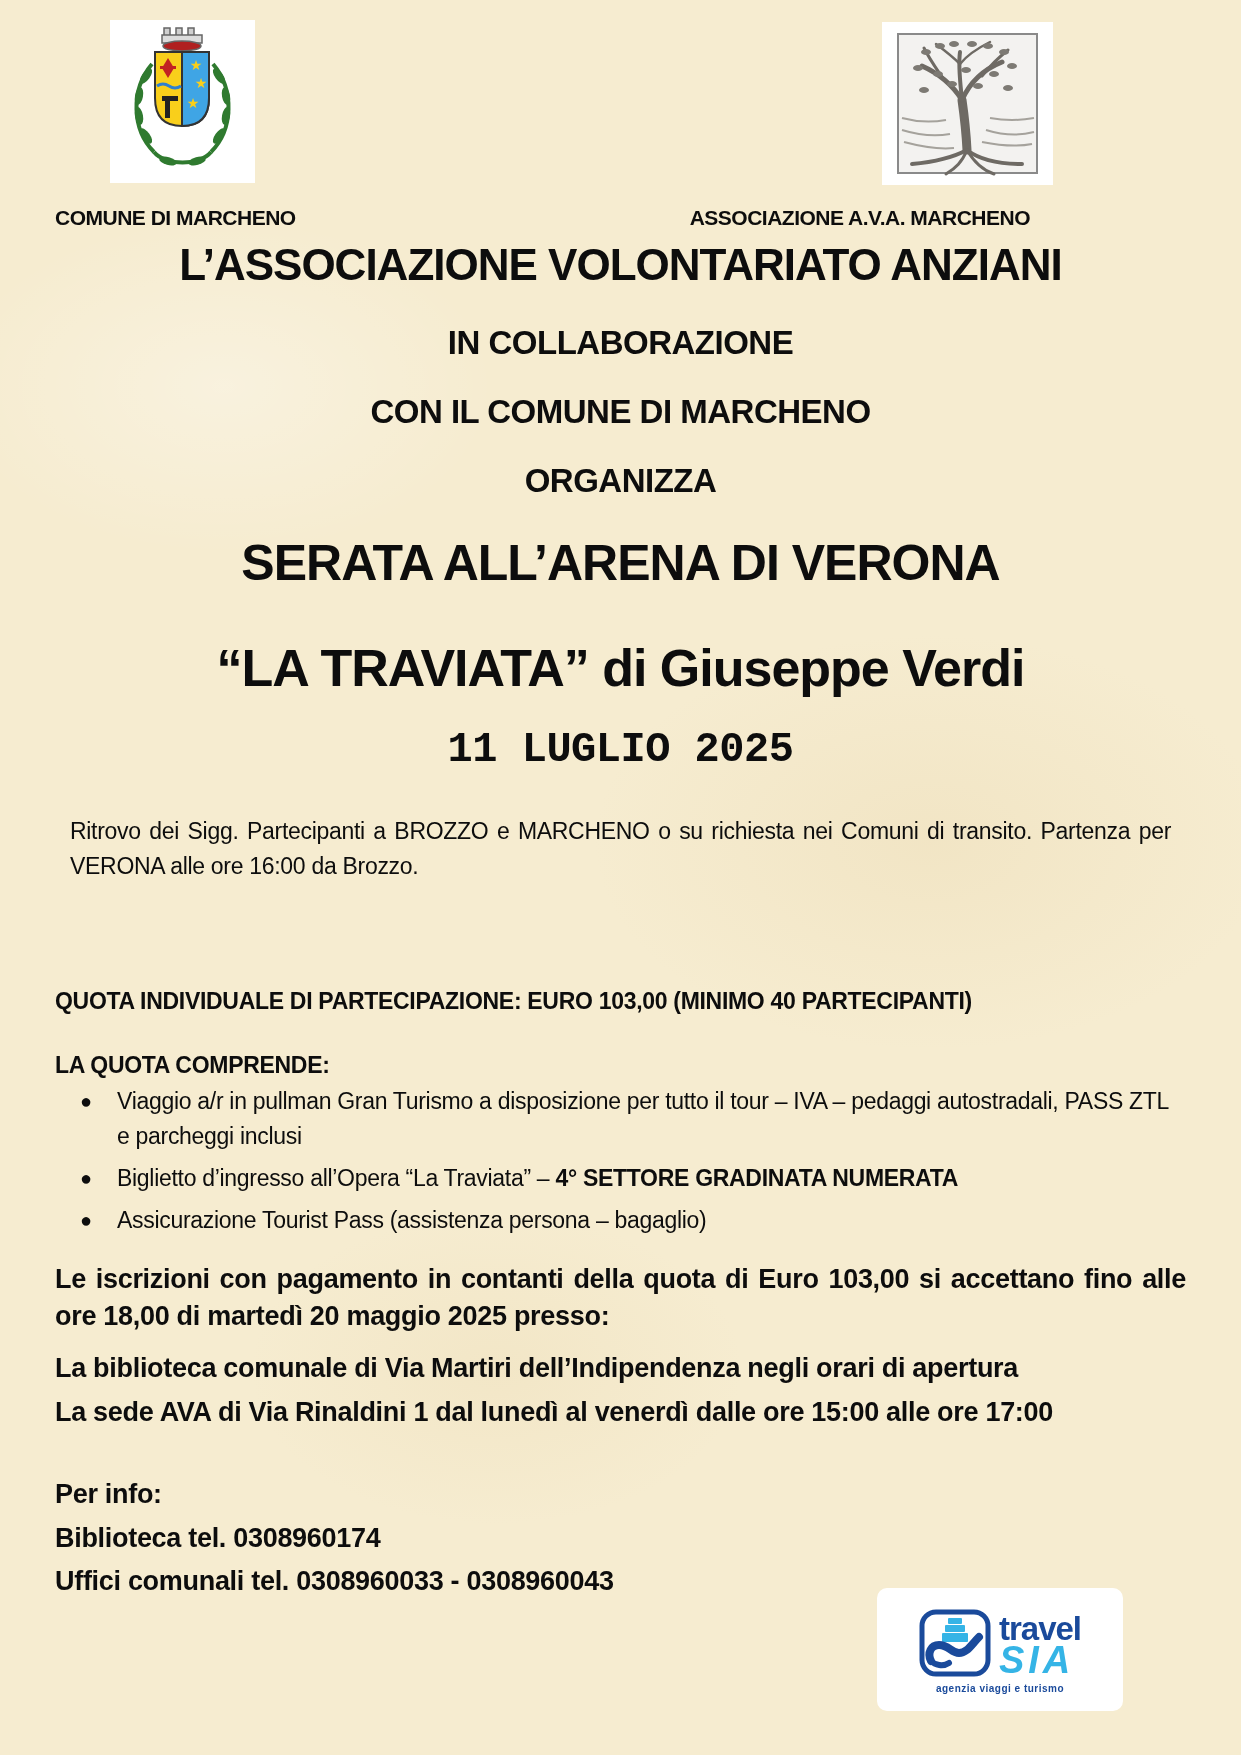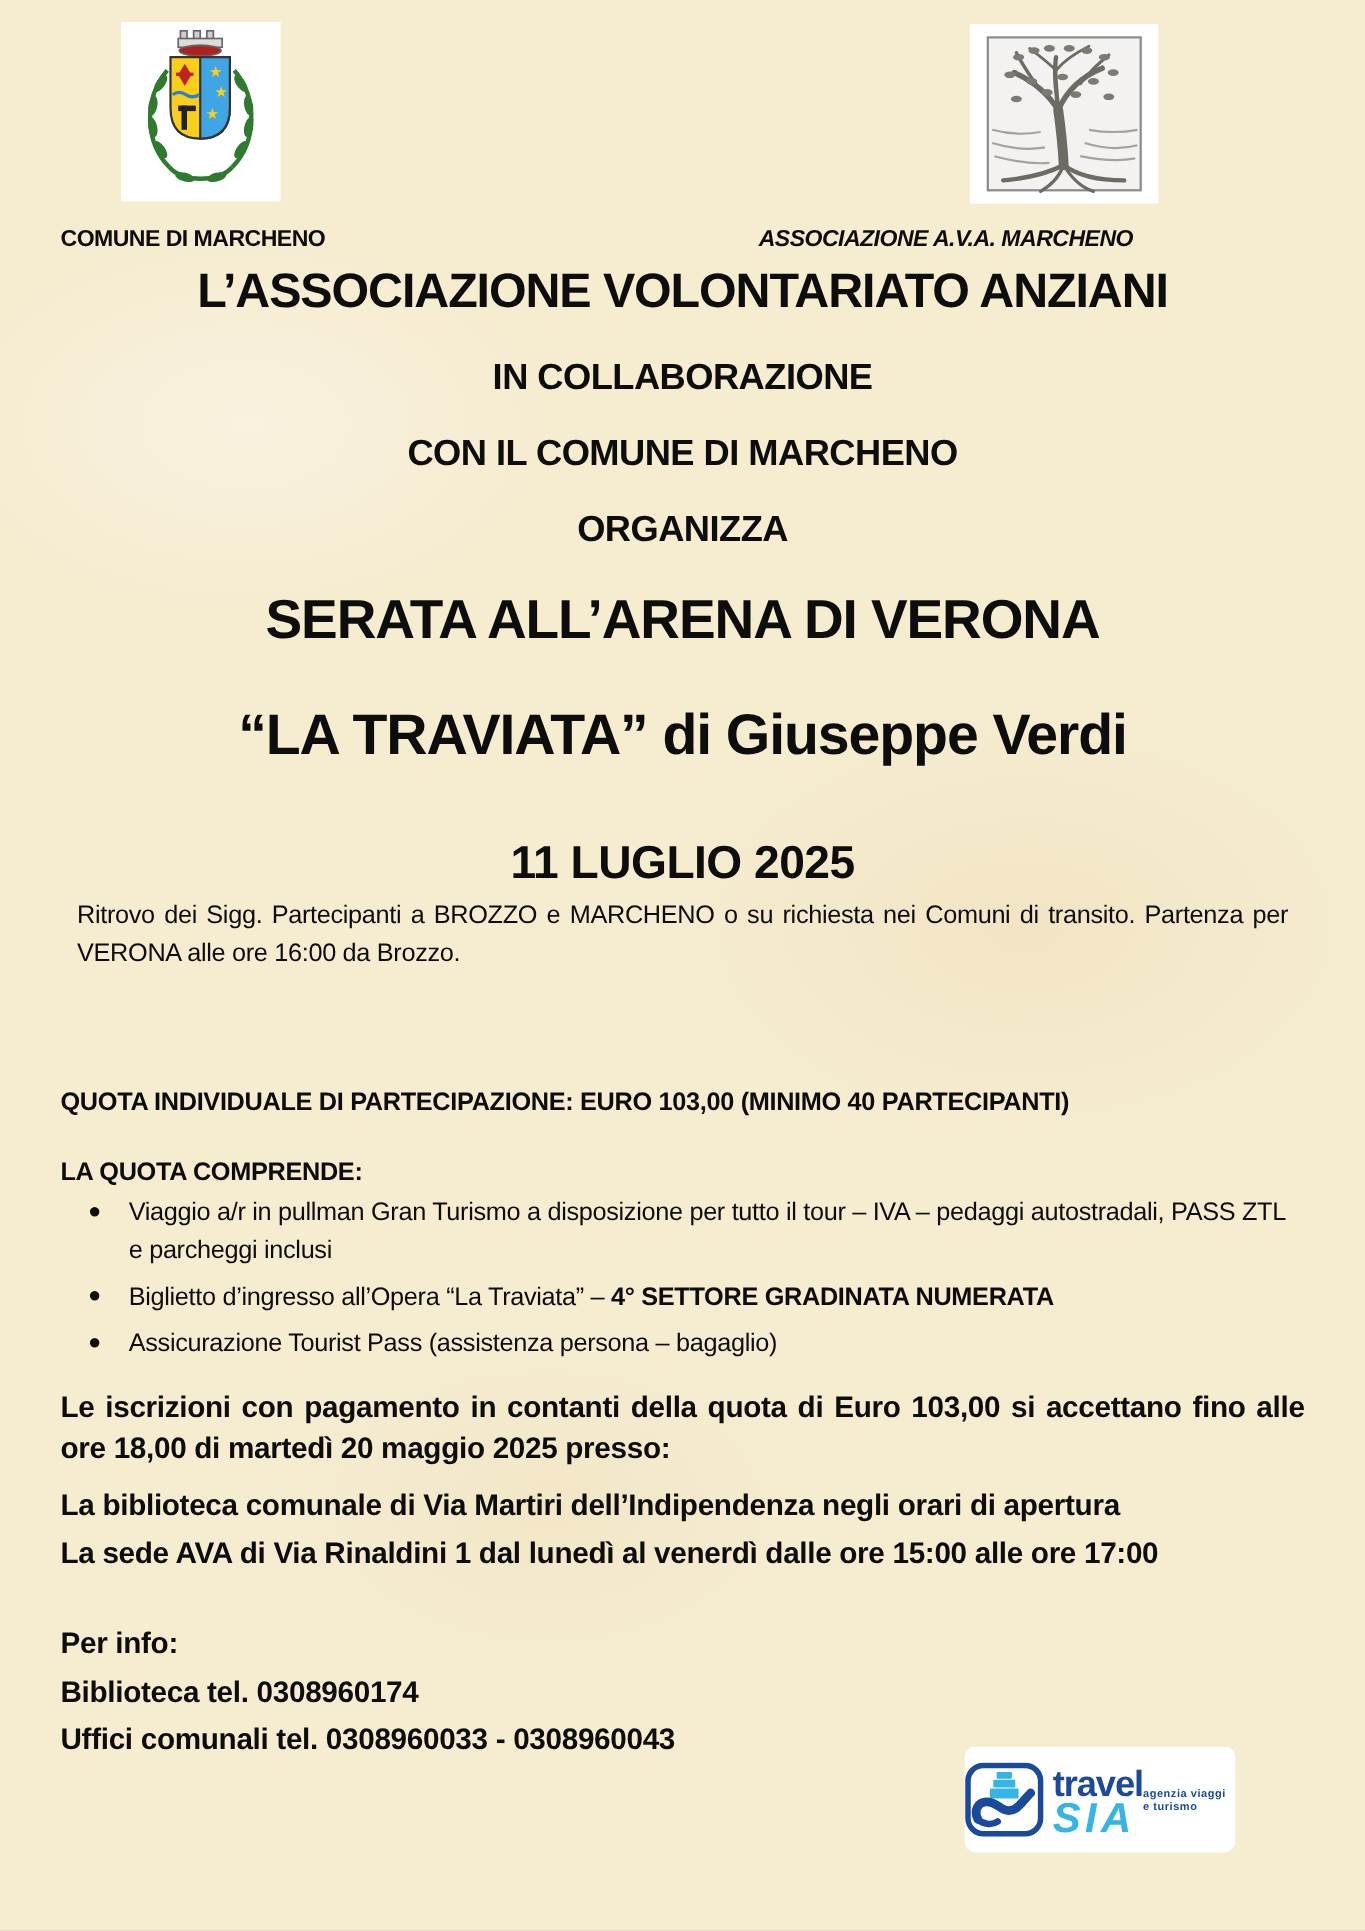--- a/index.html
+++ b/index.html
@@ -33,23 +33,23 @@
   .bodytext p{margin:15px;}
   .quota{left:55px;width:1131px;font-size:23px;font-weight:bold;letter-spacing:-0.3px;}
   .bullets{left:55px;width:1131px;font-size:23px;line-height:35px;letter-spacing:-0.3px;}
   .bullet-row{display:flex;margin-bottom:7px;}
   .bullet-dot{flex:0 0 62px;text-align:center;font-size:20px;line-height:35px;}
   .bullet-text{flex:1;}
   .info{left:55px;width:1131px;font-size:27px;font-weight:bold;line-height:37px;letter-spacing:-0.3px;}
   .just{text-align:justify;}
   .logo-box{background:#fff;}
   .tsia{
-    left:877px;top:1588px;width:246px;height:96px;
+    left:877px;top:1588px;width:246px;height:123px;
     background:#fff;border-radius:10px;
-    display:flex;flex-direction:row;align-items:center;justify-content:center;
+    display:flex;flex-direction:column;align-items:center;justify-content:center;
   }
   .tsia-row{display:flex;align-items:center;gap:8px;margin-top:4px;}
   .tsia-text{display:flex;flex-direction:column;line-height:1;}
   .tsia-travel{font-size:33px;font-weight:bold;letter-spacing:-1px;}
   .tsia-sia{font-size:38px;font-weight:bold;font-style:italic;letter-spacing:4px;margin-top:-4px;}
   .tsia-tagline{font-size:10px;font-weight:bold;letter-spacing:0.5px;margin-top:2px;}
 </style>
 </head>
 <body>
 
@@ -150,29 +150,29 @@
         <ellipse cx="70" cy="62" rx="5" ry="3"></ellipse>
           <ellipse cx="96" cy="64" rx="5" ry="3"></ellipse>
         <ellipse cx="42" cy="68" rx="5" ry="3"></ellipse>
           <ellipse cx="126" cy="66" rx="5" ry="3"></ellipse>
         <ellipse cx="84" cy="48" rx="5" ry="3"></ellipse>
       </g>
     </svg>
   </div>
 
   <div class="abs orgname" style="left:55px;top:206px;">COMUNE DI MARCHENO</div>
-  <div class="abs orgname" style="right:211px;top:206px;font-style:italic;">ASSOCIAZIONE A.V.A. MARCHENO</div>
+  <div class="abs orgname" style="right:211px;top:206px;">ASSOCIAZIONE A.V.A. MARCHENO</div>
 
   <div class="abs center title-xl" style="top:240px;">L’ASSOCIAZIONE VOLONTARIATO ANZIANI</div>
   <div class="abs center title-md" style="top:324px;">IN COLLABORAZIONE</div>
   <div class="abs center title-md" style="top:393px;">CON IL COMUNE DI MARCHENO</div>
   <div class="abs center title-event" style="top:534px;">SERATA ALL’ARENA DI VERONA</div>
   <div class="abs center title-md" style="top:462px;">ORGANIZZA</div>
   <div class="abs center title-show" style="top:638px;">“LA TRAVIATA” di Giuseppe Verdi</div>
-  <div class="abs center title-date" style="top:760px;">11 LUGLIO 2025</div>
+  <div class="abs center title-date" style="top:726px;font-family:Liberation Mono, monospace;">11 LUGLIO 2025</div>
 
   <div class="abs bodytext" style="top:799px;">
     <p>Ritrovo dei Sigg. Partecipanti a BROZZO e MARCHENO o su richiesta nei Comuni di transito. Partenza per VERONA alle ore 16:00 da Brozzo.</p>
   </div>
 
   <div class="abs quota" style="top:988px;">QUOTA INDIVIDUALE DI PARTECIPAZIONE: EURO 103,00 (MINIMO 40 PARTECIPANTI)</div>
   <div class="abs quota" style="top:1052px;">LA QUOTA COMPRENDE:</div>
 
   <div class="abs bullets" style="top:1084px;">
     <div class="bullet-row">

